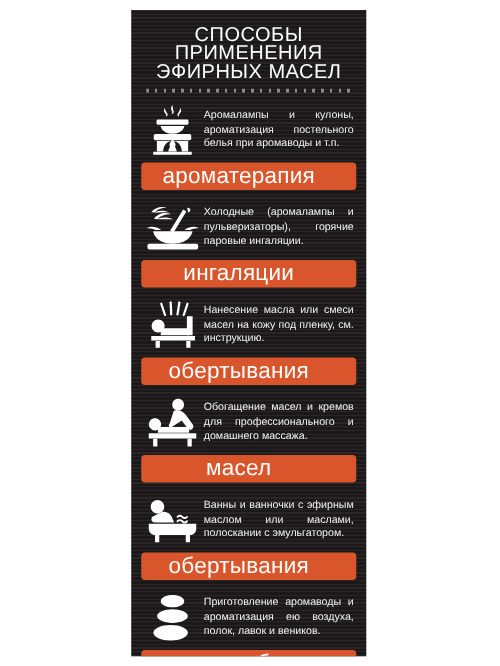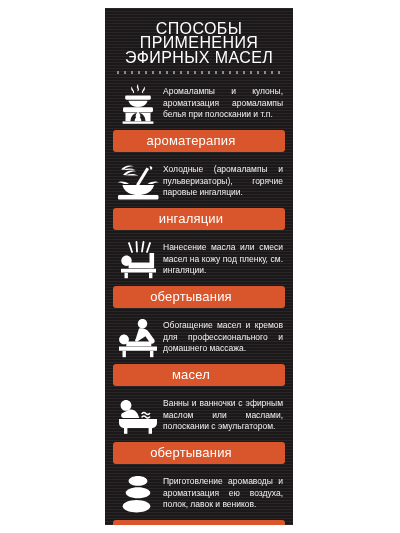--- a/index.html
+++ b/index.html
@@ -89,21 +89,21 @@
     text-align-last: left;
     padding-right: 2px;
     hyphens: manual;
   }
   .badge {
     margin-top: 4px;
     background: #d9552b;
     border-radius: 3px;
     text-align: center;
     color: #ffffff;
-    font-size: 13px;
+    font-size: 18px;
     line-height: 17px;
     padding: 2px 16px 3px 0;
     letter-spacing: 0.2px;
   }
 </style>
 </head>
 <body>
 
 <div id="poster">
 
@@ -125,21 +125,21 @@
             <path d="M13.6 4.4 c-0.7 1.9 -0.5 3.5 0.8 4.5 c0.9 0.7 0.9 1.6 0.3 2.5 c1.5 -0.3 1.9 -1.7 0.9 -3 c-1.1 -1.4 -1.3 -2.7 -2 -4z"></path>
             <path d="M26.5 4.4 c-0.7 1.3 -0.9 2.6 -2 4 c-1 1.3 -0.6 2.7 0.9 3 c-0.6 -0.9 -0.6 -1.8 0.3 -2.5 c1.3 -1 1.5 -2.6 0.8 -4.5z"></path>
             <path d="M8.5 13.5 h23 c0.8 0 1.3 0.5 1.3 1.2 v1.8 c0 0.7 -0.5 1.2 -1.3 1.2 h-23 c-0.8 0 -1.3 -0.5 -1.3 -1.2 v-1.8 c0 -0.7 0.5 -1.2 1.3 -1.2z"></path>
             <path d="M10.5 18.8 h19 c0 0 -0.9 6.2 -9.5 6.2 s-9.5 -6.2 -9.5 -6.2z"></path>
             <path d="M6.5 25.2 h27 c0.9 0 1.5 0.6 1.5 1.4 v2.2 c0 0.8 -0.6 1.4 -1.5 1.4 h-27 c-0.9 0 -1.5 -0.6 -1.5 -1.4 v-2.2 c0 -0.8 0.6 -1.4 1.5 -1.4z"></path>
             <path d="M7.5 30.8 h25 v8.4 h-25z M20 30.8 c-4.6 0 -7.2 3.6 -7.5 8.4 h4.1 c0.3 -2.8 1.5 -4.7 3.4 -4.7 s3.1 1.9 3.4 4.7 h4.1 c-0.3 -4.8 -2.9 -8.4 -7.5 -8.4z"></path>
             <path d="M20 29.4 c1.6 1.9 2.4 3.3 2.4 4.6 c0 1.4 -1.1 2.5 -2.4 2.5 s-2.4 -1.1 -2.4 -2.5 c0 -1.3 0.8 -2.7 2.4 -4.6z"></path>
             <path d="M4.6 39.4 h30.8 v2.4 h-30.8z"></path>
           </svg>
         </div>
-        <div class="desc">Аромалампы и кулоны, ароматизация аромалампы белья при полоскании и т.п.</div>
+        <div class="desc">Аромалампы и кулоны, ароматизация постельного белья при аромаводы и т.п.</div>
       </div>
       <div class="badge">ароматерапия</div>
     </div>
 
     <div class="section">
       <div class="section-top">
         <div class="icon-cell">
           <svg width="44" height="42" viewBox="0 0 44 42" fill="#ffffff">
             <path d="M5 9.5 c3.5 -4 8.5 -4.8 13 -3.2 c-3.8 -0.2 -7.4 0.9 -10 3.2 c3.9 -1.4 8 -1.3 11.6 0.4 c-4.8 -0.4 -9.6 0.5 -14.6 -0.4z"></path>
             <path d="M7 15 c3.5 -4.6 9 -5.6 14 -3.6 c-4.2 -0.3 -8.2 1 -11 3.6 c4.2 -1.6 8.8 -1.4 12.6 0.5 c-5.2 -0.4 -10.4 0.4 -15.6 -0.5z"></path>
@@ -167,21 +167,21 @@
               <line x1="31" y1="13" x2="34" y2="4"></line>
             </g>
             <path d="M10.5 16.5 c2.9 0 5.2 2.3 5.2 5.2 s-2.3 5.2 -5.2 5.2 s-5.2 -2.3 -5.2 -5.2 s2.3 -5.2 5.2 -5.2z"></path>
             <path d="M15 23.5 h18 c1.4 0 2.4 1 2.4 2.3 v3.4 h-22.8 v-3.4 c0 -1.3 1 -2.3 2.4 -2.3z"></path>
             <path d="M33.5 14 h4.6 v15.2 h-4.6z"></path>
             <path d="M5 29.8 h35 v3.6 h-35z"></path>
             <path d="M8.5 33.8 h3.4 v5.4 h-3.4z"></path>
             <path d="M33 33.8 h3.4 v5.4 h-3.4z"></path>
           </svg>
         </div>
-        <div class="desc">Нанесение масла или смеси масел на кожу под пленку, см. ингаляции.</div>
+        <div class="desc">Нанесение масла или смеси масел на кожу под пленку, см. инструкцию.</div>
       </div>
       <div class="badge">обертывания</div>
     </div>
 
     <div class="section">
       <div class="section-top">
         <div class="icon-cell">
           <svg width="46" height="42" viewBox="0 0 46 42" fill="#ffffff">
             <path d="M27.5 3 c2.6 0 4.7 2.1 4.7 4.7 s-2.1 4.7 -4.7 4.7 s-4.7 -2.1 -4.7 -4.7 s2.1 -4.7 4.7 -4.7z"></path>
             <path d="M24 12.6 c3.6 -1.2 7.4 0.2 9.6 3.2 l5.6 7.8 c0.9 1.3 0.6 2.9 -0.7 3.7 c-1.3 0.8 -2.9 0.4 -3.7 -0.9 l-4.4 -6.1 l-8 5.2 c-1.7 1.1 -3.3 -1.4 -1.7 -2.6z"></path>

